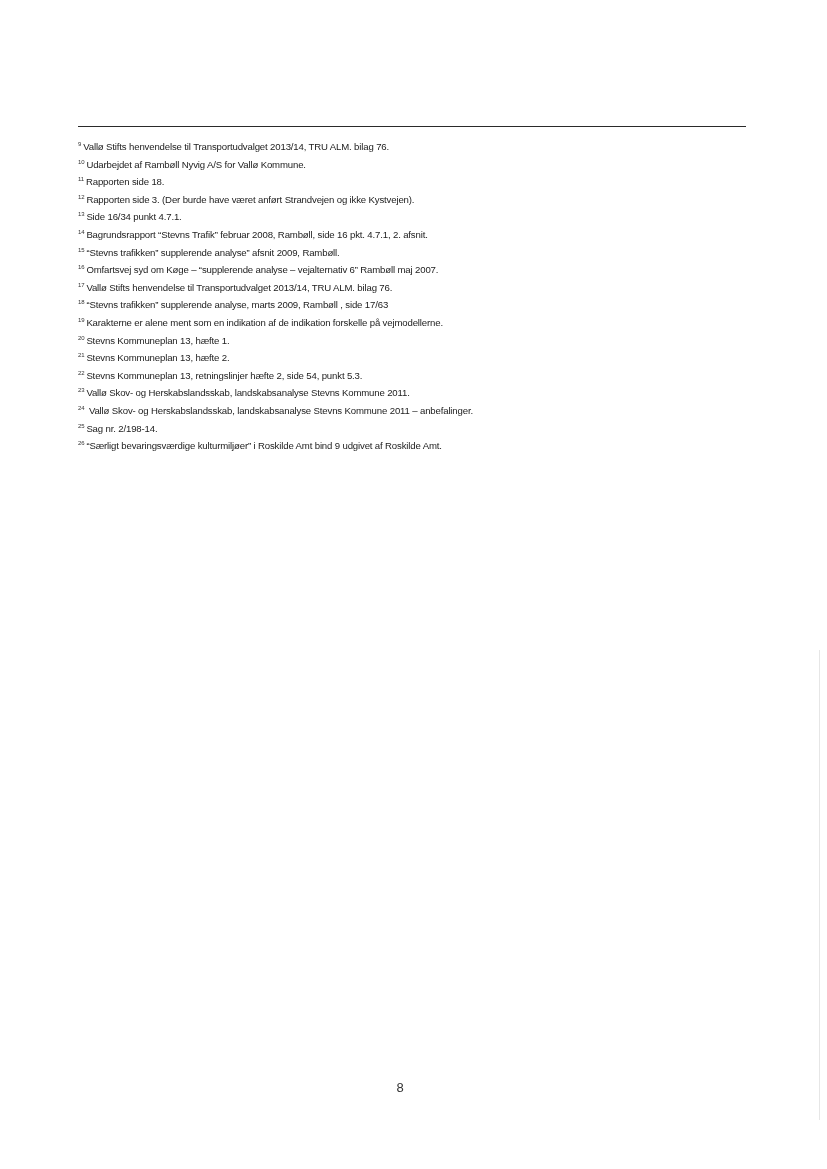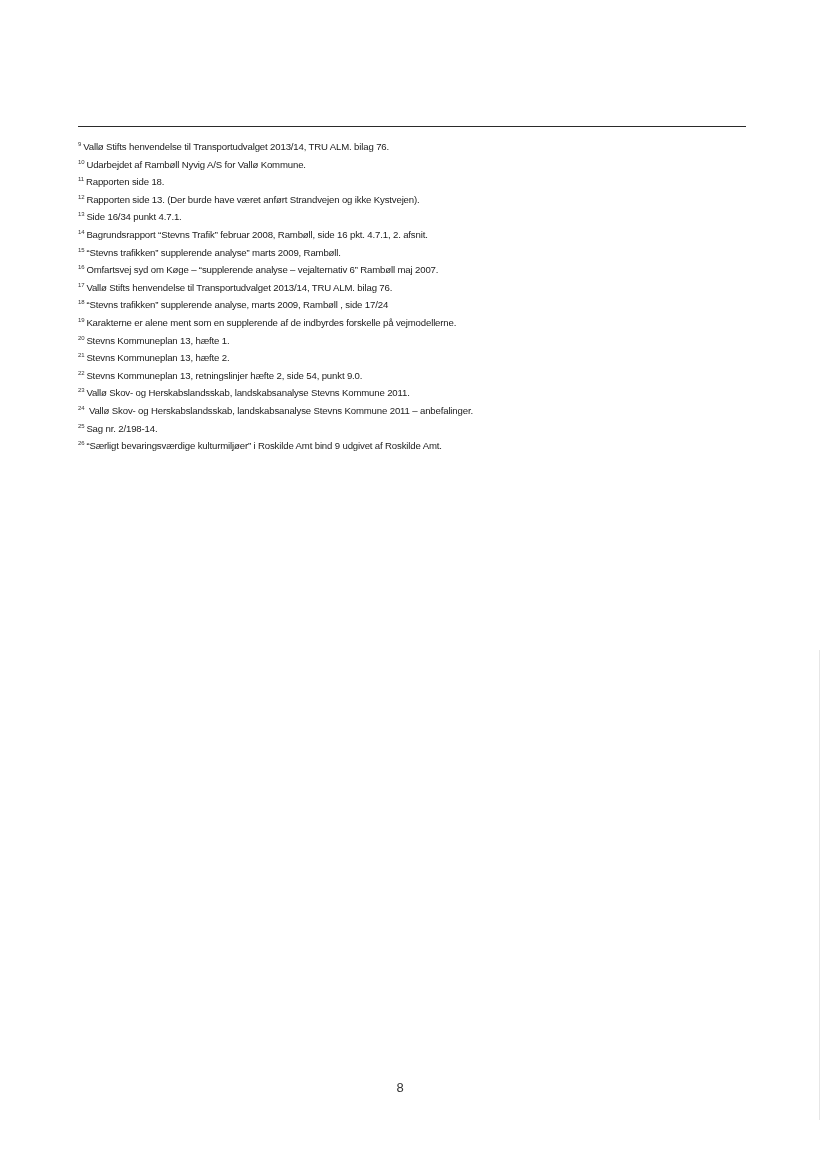--- a/index.html
+++ b/index.html
@@ -75,31 +75,31 @@
 </head>
 <body>
 
 <div class="page">
   <div class="footnote-rule"></div>
 
   <ul class="footnotes">
     <li class="footnote"><sup>9</sup><span>Vallø Stifts henvendelse til Transportudvalget 2013/14, TRU ALM. bilag 76.</span></li>
     <li class="footnote"><sup>10</sup><span>Udarbejdet af Rambøll Nyvig A/S for Vallø Kommune.</span></li>
     <li class="footnote"><sup>11</sup><span>Rapporten side 18.</span></li>
-    <li class="footnote"><sup>12</sup><span>Rapporten side 13. (Der burde have været anført Strandvejen og ikke Kystvejen).</span></li>
+    <li class="footnote"><sup>12</sup><span>Rapporten side 3. (Der burde have været anført Strandvejen og ikke Kystvejen).</span></li>
     <li class="footnote"><sup>13</sup><span>Side 16/34 punkt 4.7.1.</span></li>
     <li class="footnote"><sup>14</sup><span>Bagrundsrapport “Stevns Trafik” februar 2008, Rambøll, side 16 pkt. 4.7.1, 2. afsnit.</span></li>
-    <li class="footnote"><sup>15</sup><span>“Stevns trafikken” supplerende analyse” marts 2009, Rambøll.</span></li>
+    <li class="footnote"><sup>15</sup><span>“Stevns trafikken” supplerende analyse” afsnit 2009, Rambøll.</span></li>
     <li class="footnote"><sup>16</sup><span>Omfartsvej syd om Køge – “supplerende analyse – vejalternativ 6” Rambøll maj 2007.</span></li>
     <li class="footnote"><sup>17</sup><span>Vallø Stifts henvendelse til Transportudvalget 2013/14, TRU ALM. bilag 76.</span></li>
-    <li class="footnote"><sup>18</sup><span>“Stevns trafikken” supplerende analyse, marts 2009, Rambøll , side 17/24</span></li>
-    <li class="footnote"><sup>19</sup><span>Karakterne er alene ment som en supplerende af de indbyrdes forskelle på vejmodellerne.</span></li>
+    <li class="footnote"><sup>18</sup><span>“Stevns trafikken” supplerende analyse, marts 2009, Rambøll , side 17/63</span></li>
+    <li class="footnote"><sup>19</sup><span>Karakterne er alene ment som en indikation af de indikation forskelle på vejmodellerne.</span></li>
     <li class="footnote"><sup>20</sup><span>Stevns Kommuneplan 13, hæfte 1.</span></li>
     <li class="footnote"><sup>21</sup><span>Stevns Kommuneplan 13, hæfte 2.</span></li>
-    <li class="footnote"><sup>22</sup><span>Stevns Kommuneplan 13, retningslinjer hæfte 2, side 54, punkt 9.0.</span></li>
+    <li class="footnote"><sup>22</sup><span>Stevns Kommuneplan 13, retningslinjer hæfte 2, side 54, punkt 5.3.</span></li>
     <li class="footnote"><sup>23</sup><span>Vallø Skov- og Herskabslandsskab, landskabsanalyse Stevns Kommune 2011.</span></li>
     <li class="footnote"><sup>24</sup><span> Vallø Skov- og Herskabslandsskab, landskabsanalyse Stevns Kommune 2011 – anbefalinger.</span></li>
     <li class="footnote"><sup>25</sup><span>Sag nr. 2/198-14.</span></li>
     <li class="footnote"><sup>26</sup><span>“Særligt bevaringsværdige kulturmiljøer” i Roskilde Amt bind 9 udgivet af Roskilde Amt.</span></li>
   </ul>
 
   <div class="page-number">8</div>
 
   <div class="scan-edge"></div>
 </div>

